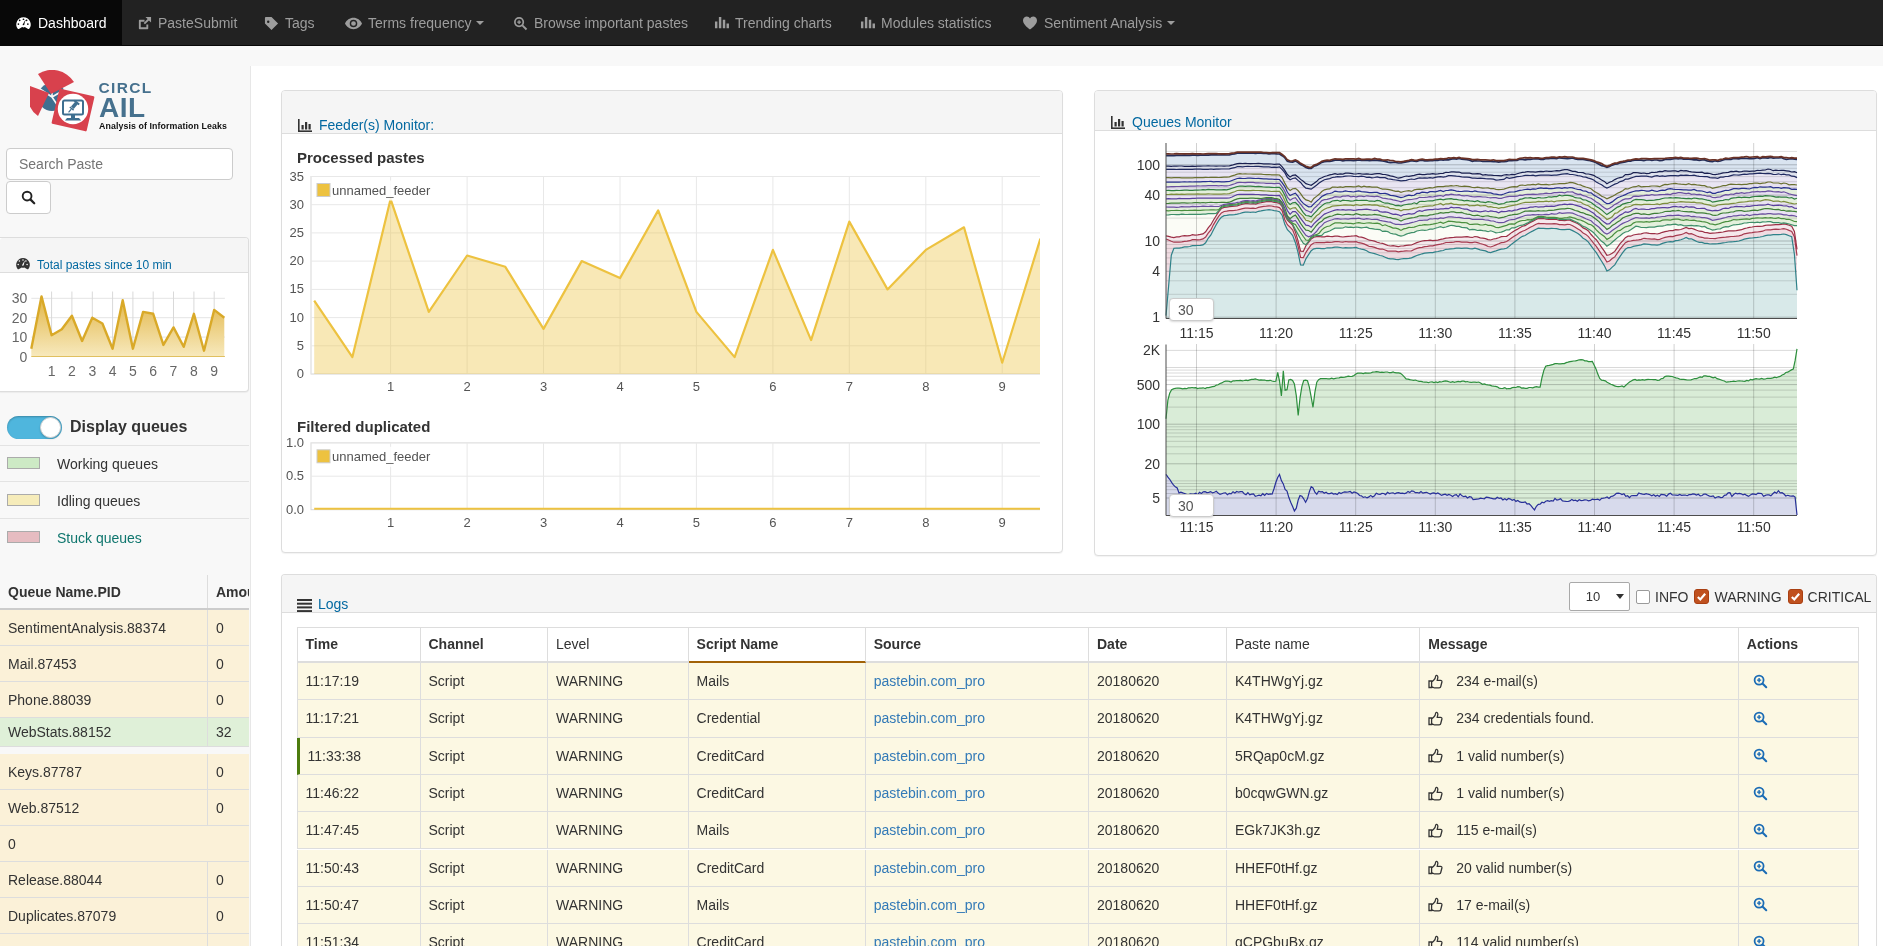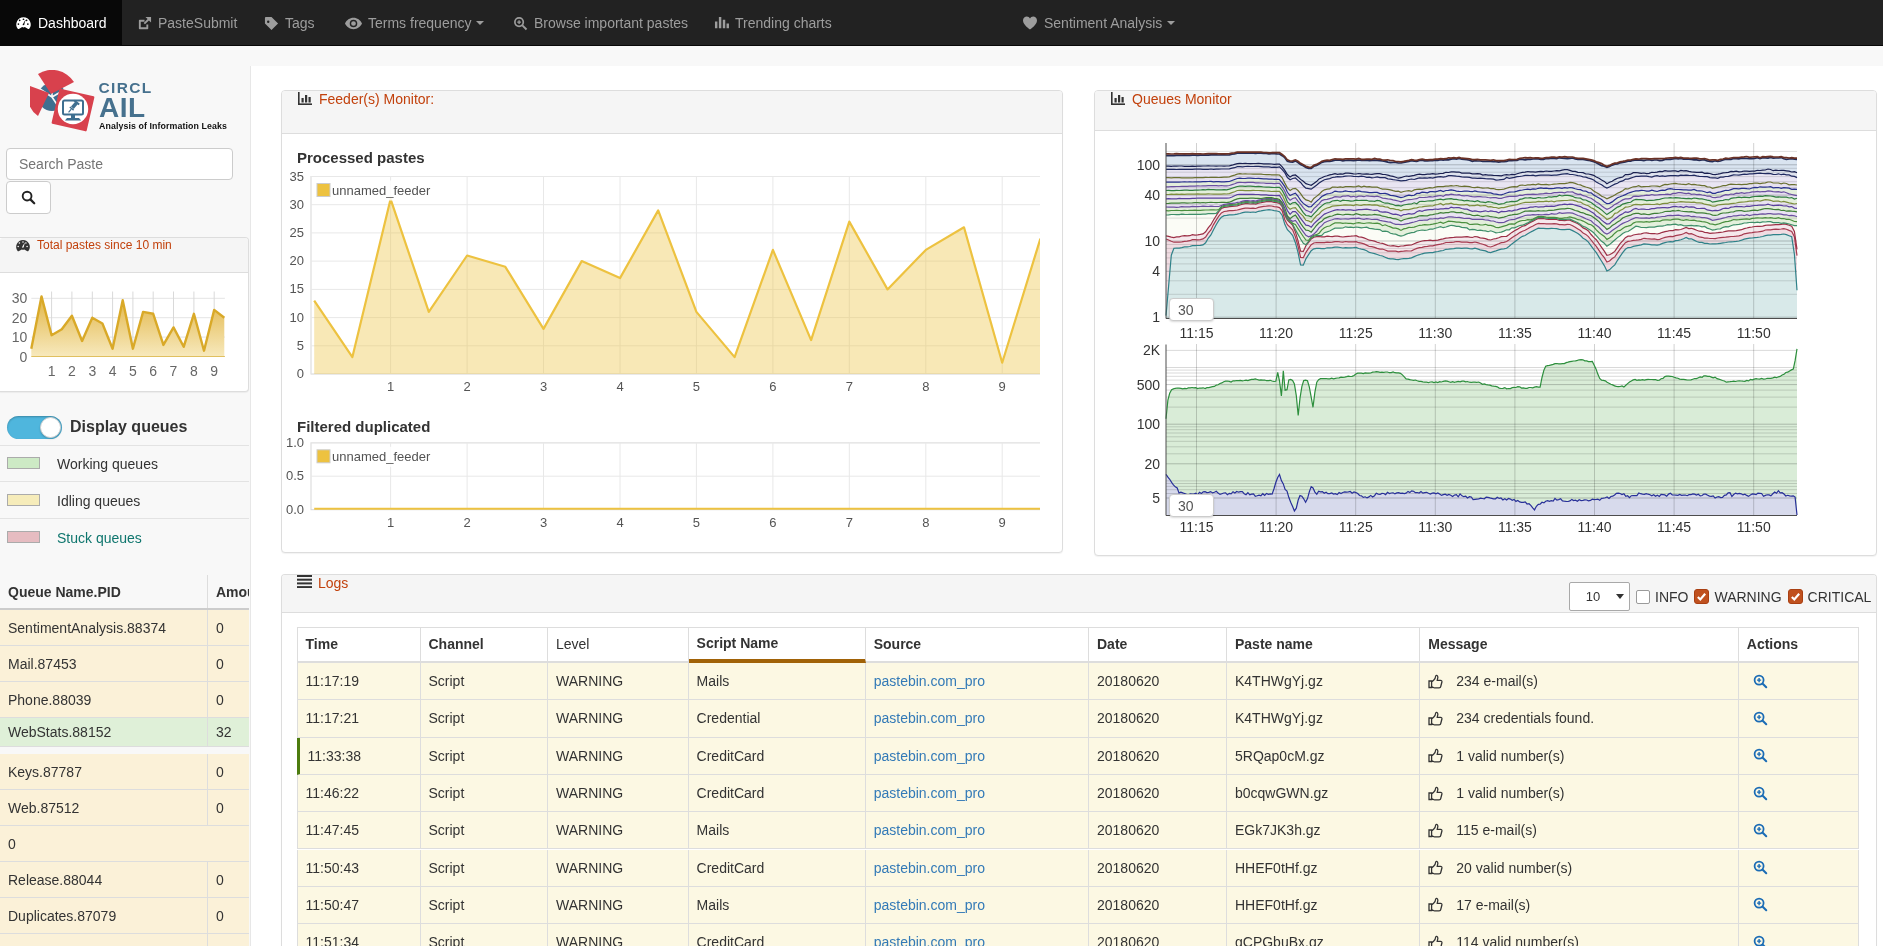--- a/index.html
+++ b/index.html
@@ -10,21 +10,21 @@
 
 .navbar{position:absolute;left:0;top:0;width:1883px;height:46px;background:#222;border-bottom:1px solid #080808}
 .nav-item{position:absolute;top:0;height:46px;display:flex;align-items:center;padding-left:15px;color:#9d9d9d;font-size:14px;white-space:nowrap}
 .nav-item.active{background:#080808;color:#fff}
 .nav-item svg{margin-right:6px}
 .caret{display:inline-block;width:0;height:0;margin-left:5px;border-left:4px solid transparent;border-right:4px solid transparent;border-top:4px dashed}
 
 .wrapper{position:absolute;left:250px;top:66px;width:1633px;height:880px;background:#fff;border-left:1px solid #e7e7e7}
 
 .panel{position:absolute;background:#fff;border:1px solid #ddd;border-radius:4px;box-shadow:0 1px 1px rgba(0,0,0,.05)}
-.panel-head{background:#f5f5f5;border-bottom:1px solid #ddd;border-radius:3px 3px 0 0;display:flex;align-items:flex-start;padding-left:15px;color:#c2410c}
+.panel-head{background:#f5f5f5;border-bottom:1px solid #ddd;border-radius:3px 3px 0 0;display:flex;align-items:flex-end;padding-left:15px;color:#0369a1}
 .panel-head svg{margin-right:6px}
 
 .sq{position:absolute;left:0;width:249px;display:flex;align-items:center;border-bottom:1px solid #ddd;font-size:14px;color:#333}
 .sq .c1{padding-left:8px;width:208px;border-right:1px solid #ddd;align-self:stretch;display:flex;align-items:center}
 .sq .c2{padding-left:8px}
 
 .lt{position:absolute;display:flex;align-items:center;border-bottom:1px solid #ddd;border-right:1px solid #ddd;font-size:14px;color:#333;padding-left:8px}
 .link{color:#337ab7}
 </style>
 </head>
@@ -56,20 +56,25 @@
   <div class="nav-item" style="left:330px;width:168px">
     <svg width="17" height="13" viewBox="0 0 18 12">
         <path fill="#9d9d9d" d="M9 0C5 0 1.7 2.4 0 6c1.7 3.6 5 6 9 6s7.3-2.4 9-6c-1.7-3.6-5-6-9-6zm0 10a4 4 0 1 1 0-8 4 4 0 0 1 0 8zm0-6.5A2.5 2.5 0 1 0 9 8.5 2.5 2.5 0 0 0 9 3.5z"></path>
       </svg>
     Terms frequency<span class="caret"></span></div>
   <div class="nav-item" style="left:699px;width:146px">
     <svg width="15" height="14" viewBox="0 0 16 15">
         <path fill="#9d9d9d" d="M1 13h2.6V6H1v7zm4.2 0h2.6V1H5.2v12zm4.2 0H12V4H9.4v9zm4.2 0H16V8h-2.6v5z"></path>
       </svg>
     Trending charts</div>
+  <div class="nav-item" style="left:845px;width:162px">
+    <svg width="15" height="14" viewBox="0 0 16 15">
+        <path fill="#9d9d9d" d="M1 13h2.6V6H1v7zm4.2 0h2.6V1H5.2v12zm4.2 0H12V4H9.4v9zm4.2 0H16V8h-2.6v5z"></path>
+      </svg>
+    Modules statistics</div>
   <div class="nav-item" style="left:1007px;width:179px">
     <svg width="16" height="14" viewBox="0 0 16 14">
         <path fill="#9d9d9d" d="M8 13.5S1 9 1 4.5C1 2 3 .5 4.8.5 6.2.5 7.4 1.3 8 2.4 8.6 1.3 9.8.5 11.2.5 13 .5 15 2 15 4.5 15 9 8 13.5 8 13.5z"></path>
       </svg>
     Sentiment Analysis<span class="caret"></span></div>
 </div>
 
 <div class="wrapper"></div>
 
 <div class="abs" style="left:30px;top:70px;width:215px;height:75px">
@@ -475,24 +480,24 @@
   <span style="width:15px;height:15px;background:#c0511f;border:1px solid #a93f12;border-radius:3px;flex:none;display:flex;align-items:center;justify-content:center">
       <svg width="11" height="11" viewBox="0 0 12 12">
         <path fill="none" stroke="#fff" stroke-width="2.4" d="M2 6.5l2.7 2.7L10 3"></path>
       </svg>
     </span>
   <span style="margin:0 0 0 5px">CRITICAL</span>
 </div>
 <div class="lt" style="left:296.5px;top:626.6px;width:124.0px;height:36.4px;border-left:1px solid #ddd;border-top:1px solid #ddd;border-bottom:2px solid #ddd;font-weight:bold;background:#fff">Time</div>
 <div class="lt" style="left:420.5px;top:626.6px;width:127.5px;height:36.4px;border-top:1px solid #ddd;border-bottom:2px solid #ddd;font-weight:bold;background:#fff">Channel</div>
 <div class="lt" style="left:548px;top:626.6px;width:140.60000000000002px;height:36.4px;border-top:1px solid #ddd;border-bottom:2px solid #ddd;font-weight:normal;background:#fff">Level</div>
-<div class="lt" style="left:688.6px;top:626.6px;width:177.10000000000002px;height:36.4px;border-top:1px solid #ddd;border-bottom:4px solid #a16207;font-weight:bold;background:#fff">Script Name</div>
+<div class="lt" style="left:688.6px;top:626.6px;width:177.10000000000002px;height:36.4px;border-top:1px solid #ddd;border-bottom:2px solid #a16207;font-weight:bold;background:#fff">Script Name</div>
 <div class="lt" style="left:865.7px;top:626.6px;width:223.29999999999995px;height:36.4px;border-top:1px solid #ddd;border-bottom:2px solid #ddd;font-weight:bold;background:#fff">Source</div>
 <div class="lt" style="left:1089px;top:626.6px;width:138px;height:36.4px;border-top:1px solid #ddd;border-bottom:2px solid #ddd;font-weight:bold;background:#fff">Date</div>
-<div class="lt" style="left:1227px;top:626.6px;width:193.29999999999995px;height:36.4px;border-top:1px solid #ddd;border-bottom:2px solid #ddd;font-weight:bold;background:#fff">Paste name</div>
+<div class="lt" style="left:1227px;top:626.6px;width:193.29999999999995px;height:36.4px;border-top:1px solid #ddd;border-bottom:2px solid #ddd;font-weight:normal;background:#fff">Paste name</div>
 <div class="lt" style="left:1420.3px;top:626.6px;width:318.5px;height:36.4px;border-top:1px solid #ddd;border-bottom:2px solid #ddd;font-weight:bold;background:#fff">Message</div>
 <div class="lt" style="left:1738.8px;top:626.6px;width:120.20000000000005px;height:36.4px;border-top:1px solid #ddd;border-bottom:2px solid #ddd;font-weight:bold;background:#fff">Actions</div>
 <div class="lt" style="left:296.5px;top:663.0px;width:124.0px;height:37.3px;border-left:1px solid #ddd;background:#fcf8e3">11:17:19</div>
 <div class="lt" style="left:420.5px;top:663.0px;width:127.5px;height:37.3px;background:#fcf8e3">Script</div>
 <div class="lt" style="left:548px;top:663.0px;width:140.60000000000002px;height:37.3px;background:#fcf8e3">WARNING</div>
 <div class="lt" style="left:688.6px;top:663.0px;width:177.10000000000002px;height:37.3px;background:#fcf8e3">Mails</div>
 <div class="lt" style="left:865.7px;top:663.0px;width:223.29999999999995px;height:37.3px;background:#fcf8e3">
     <span class="link">pastebin.com_pro</span>
   </div>
 <div class="lt" style="left:1089px;top:663.0px;width:138px;height:37.3px;background:#fcf8e3">20180620</div>

